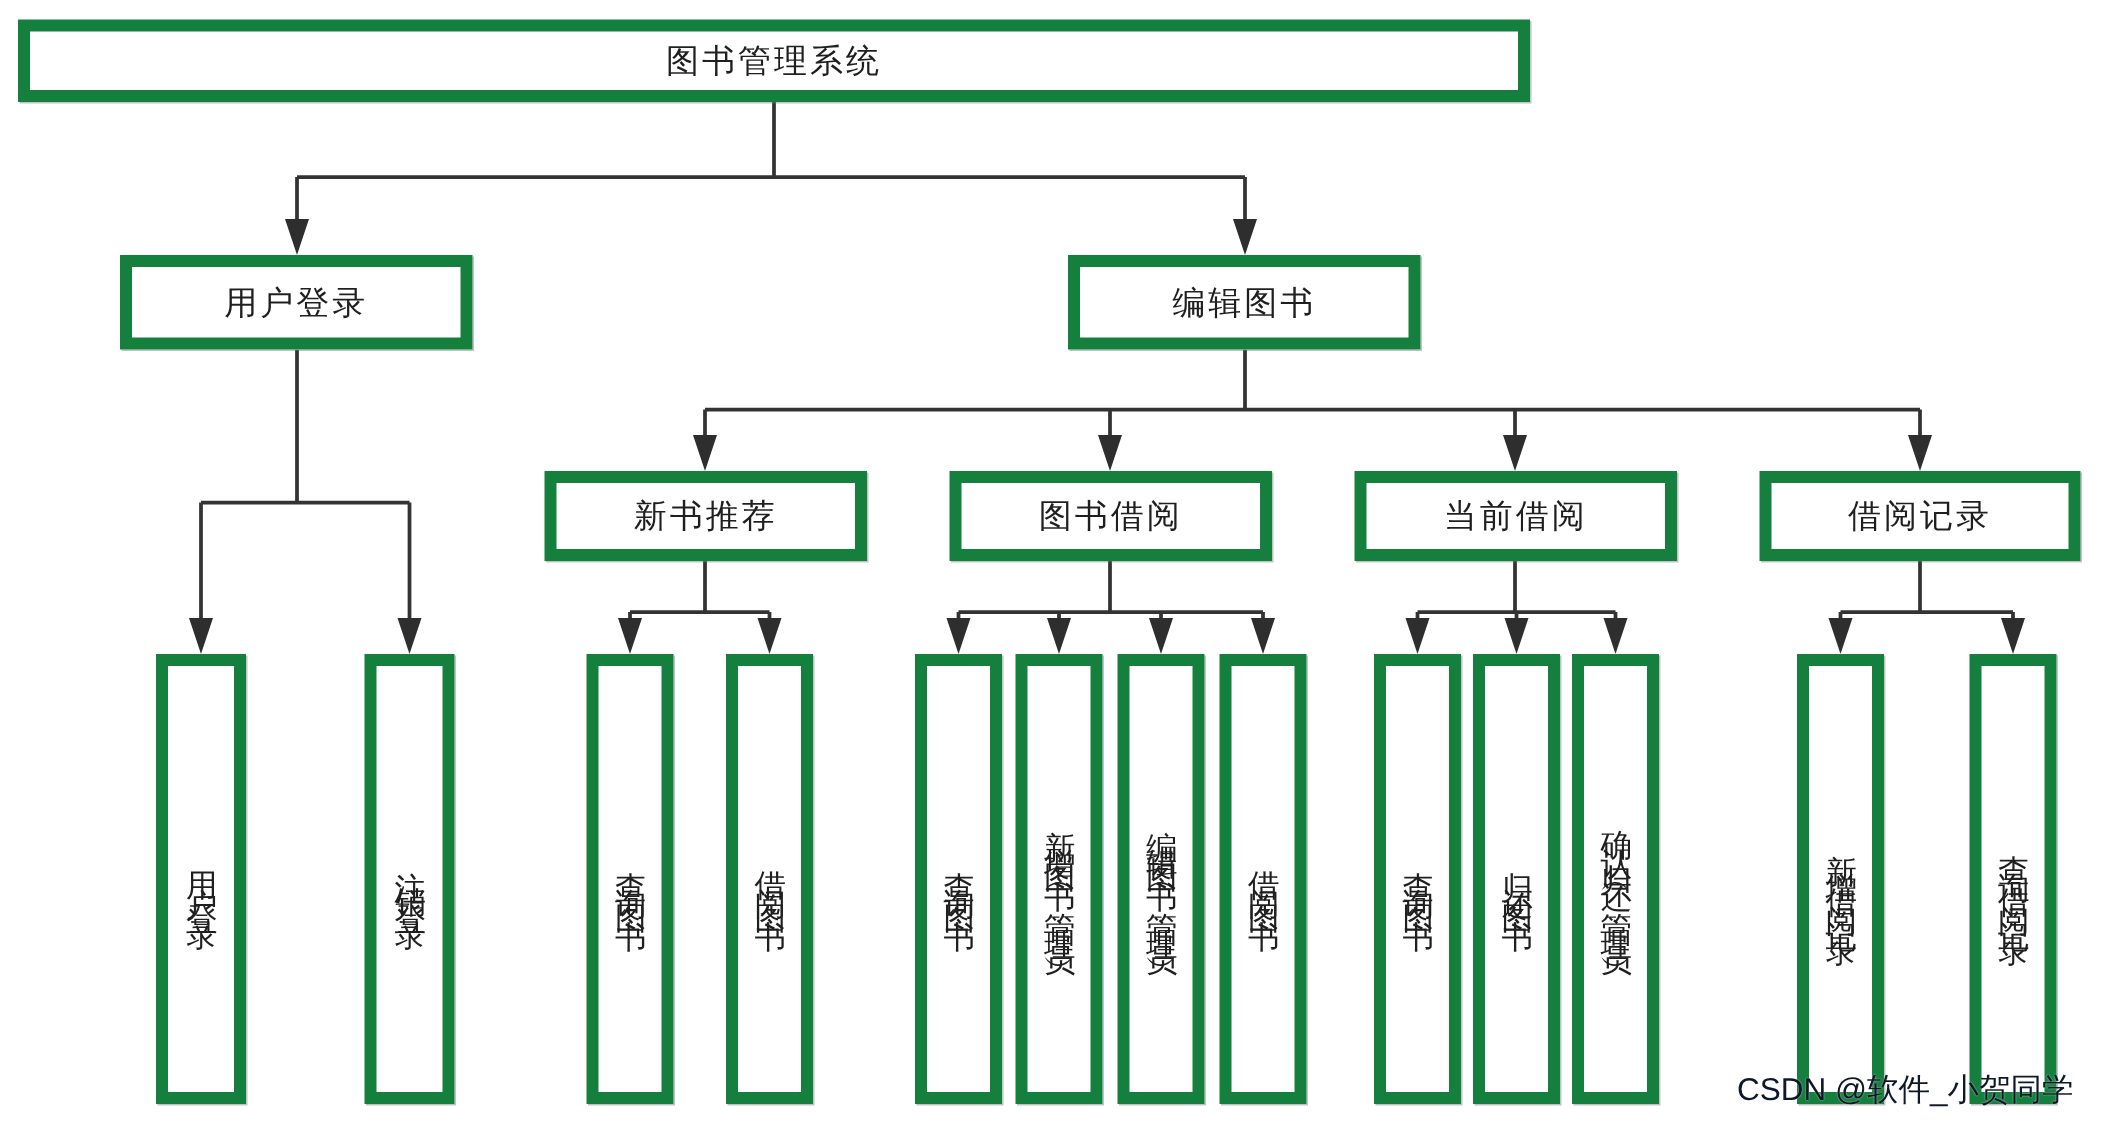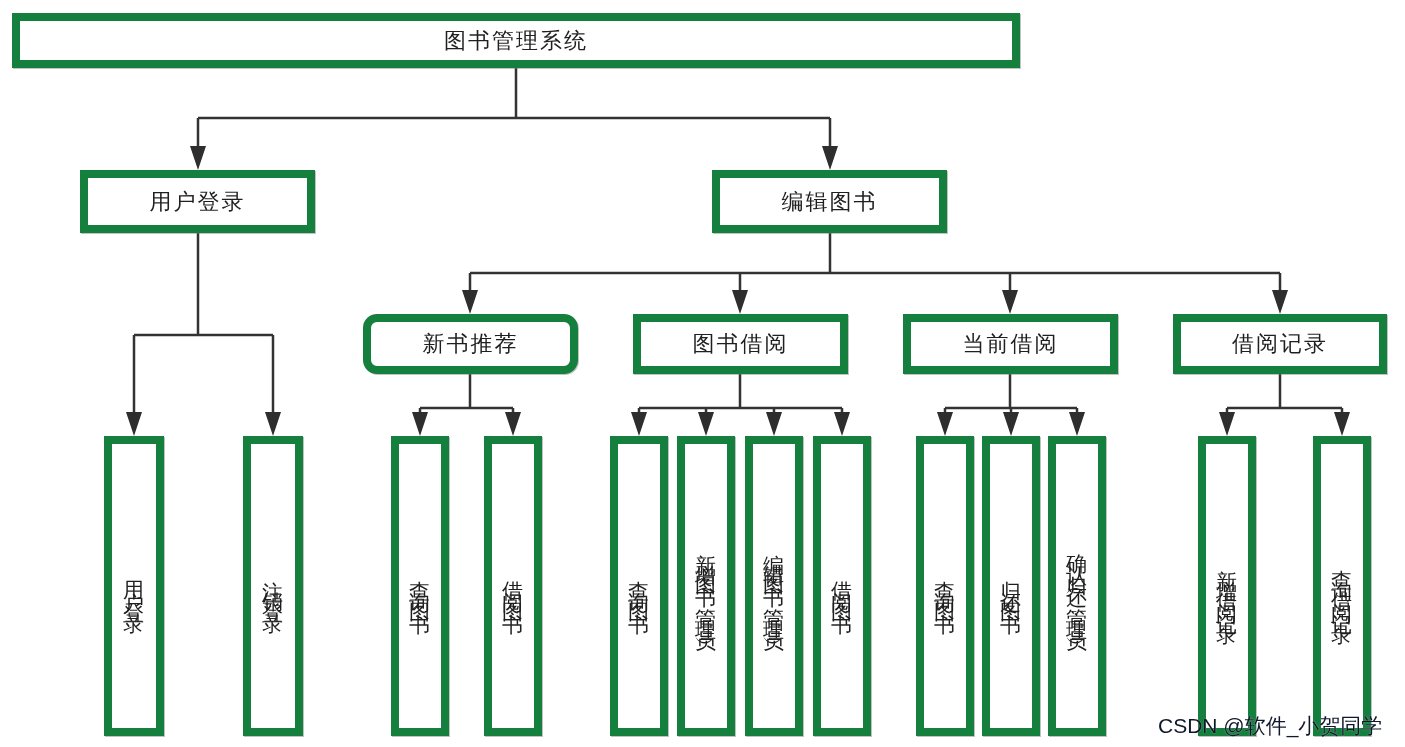--- a/index.html
+++ b/index.html
@@ -126,21 +126,21 @@
       <polygon points="1219,412 1235,412 1227,436"></polygon>
       <polygon points="1334,412 1350,412 1342,436"></polygon>
     </g>
   </svg>
 
   <div class="node hbox" style="left:12px; top:13px; width:1008px; height:55px;">图书管理系统</div>
 
   <div class="node hbox" style="left:80px; top:170px; width:235px; height:63px;">用户登录</div>
   <div class="node hbox" style="left:712px; top:170px; width:235px; height:63px;">编辑图书</div>
 
-  <div class="node hbox" style="left:363px; top:314px; width:215px; height:60px;border-radius:14px;">新书推荐</div>
+  <div class="node hbox" style="left:363px; top:314px; width:215px; height:60px;">新书推荐</div>
   <div class="node hbox" style="left:903px; top:314px; width:215px; height:60px;">当前借阅</div>
   <div class="node hbox" style="left:633px; top:314px; width:215px; height:60px;">图书借阅</div>
   <div class="node hbox" style="left:1173px; top:314px; width:214px; height:60px;">借阅记录</div>
 
   <div class="node vbox" style="left:104px; top:436px; width:60px; height:300px;">
     <span class="vtext">用户登录</span>
   </div>
   <div class="node vbox" style="left:243px; top:436px; width:60px; height:300px;">
     <span class="vtext">注销登录</span>
   </div>

